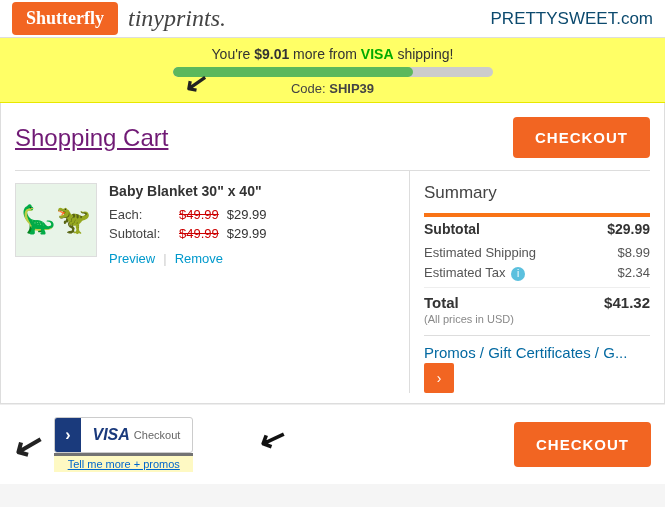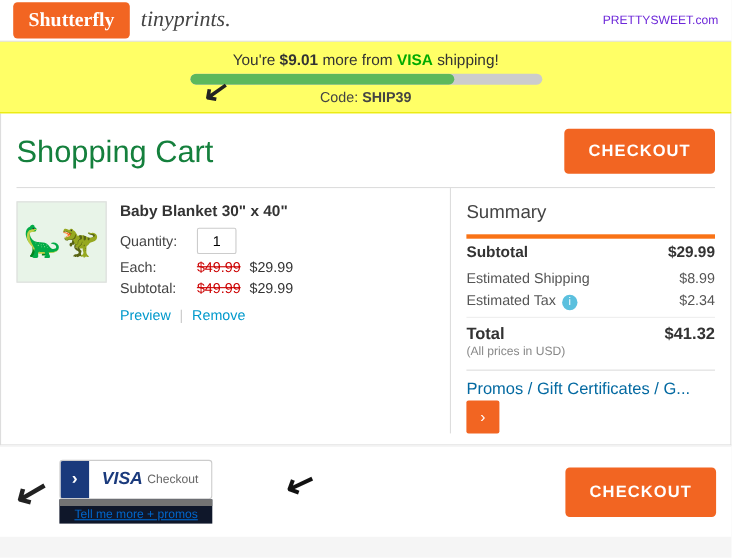--- a/index.html
+++ b/index.html
@@ -25,29 +25,29 @@
       background: #f26522;
       color: white;
       font-weight: bold;
       font-size: 18px;
       padding: 6px 14px;
       border-radius: 4px;
       margin-right: 10px;
       font-family: Georgia, serif;
     }
     .tinyprints-logo {
-      font-size: 20px;
+      font-size: 24px;
       font-family: Georgia, serif;
       color: #444;
       font-style: italic;
     }
     .header-right {
       margin-left: auto;
-      color: #6d28d9;
-      font-size: 11px;
+      color: #0c4a6e;
+      font-size: 17px;
     }
 
     
     .shipping-banner {
       background: #ffff66;
       text-align: center;
       padding: 8px 12px 6px;
       font-size: 14px;
       border-bottom: 1px solid #e8e800;
       position: relative;
@@ -100,23 +100,24 @@
       border-top: none;
     }
 
     
     .cart-header-row {
       display: flex;
       align-items: center;
       margin-bottom: 12px;
     }
     .cart-title {
-      font-size: 28px;
-      color: #15803d;
+      font-size: 24px;
+      color: #701a75;
       font-weight: normal;
+      text-decoration: underline;
     }
     .checkout-btn {
       background: #f26522;
       color: white;
       font-size: 15px;
       font-weight: bold;
       border: none;
       border-radius: 4px;
       padding: 12px 22px;
       cursor: pointer;
@@ -357,28 +358,28 @@
       font-weight: bold;
       font-size: 16px;
       font-style: italic;
     }
     .checkout-text-small {
       font-size: 11px;
       color: #666;
       font-weight: normal;
     }
     .tell-more {
-      background: #0f172a;
+      background: #fef9c3;
       color: #0066cc;
       font-size: 11px;
       text-align: center;
       padding: 2px 6px;
       cursor: pointer;
       text-decoration: underline;
-      border-top: 6px solid #737373;
+      border-top: 3px solid #737373;
     }
     .visa-block {
       display: flex;
       flex-direction: column;
     }
     .checkout-btn-bottom {
       background: #f26522;
       color: white;
       font-size: 15px;
       font-weight: bold;
@@ -432,24 +433,20 @@
 
     <div class="cart-items">
       <div class="cart-item">
 
         <div class="item-image">
           <div class="item-image-inner">🦕🦖</div>
         </div>
 
         <div class="item-details">
           <div class="item-name">Baby Blanket 30" x 40"</div>
-          <div class="item-row">
-            <span class="label">Quantity:</span>
-            <input class="qty-input" type="text" value="1" style="">
-          </div>
           <div class="item-row">
             <span class="label">Each:</span>
             <span class="original-price">$49.99</span>
             <span class="current-price">$29.99</span>
           </div>
           <div class="item-row">
             <span class="label">Subtotal:</span>
             <span class="original-price">$49.99</span>
             <span class="current-price">$29.99</span>
           </div>

